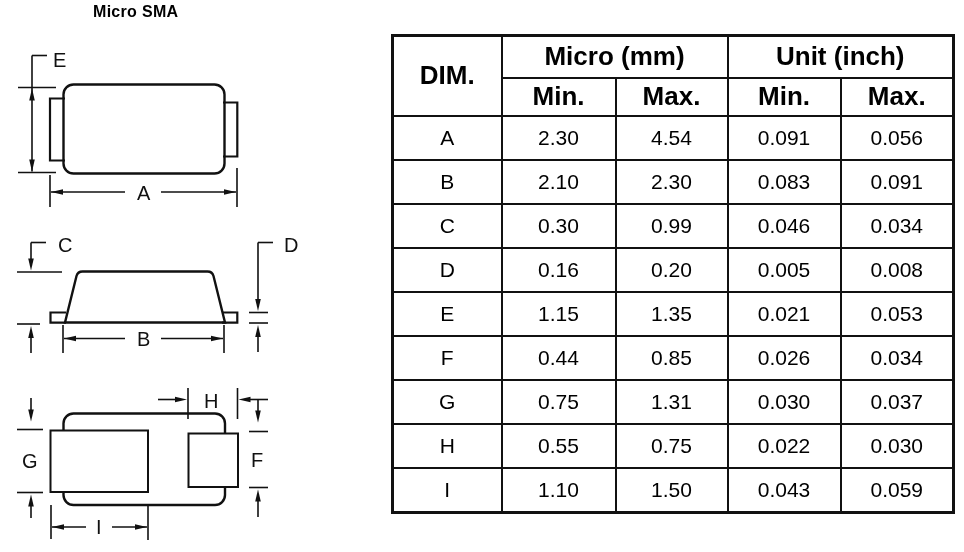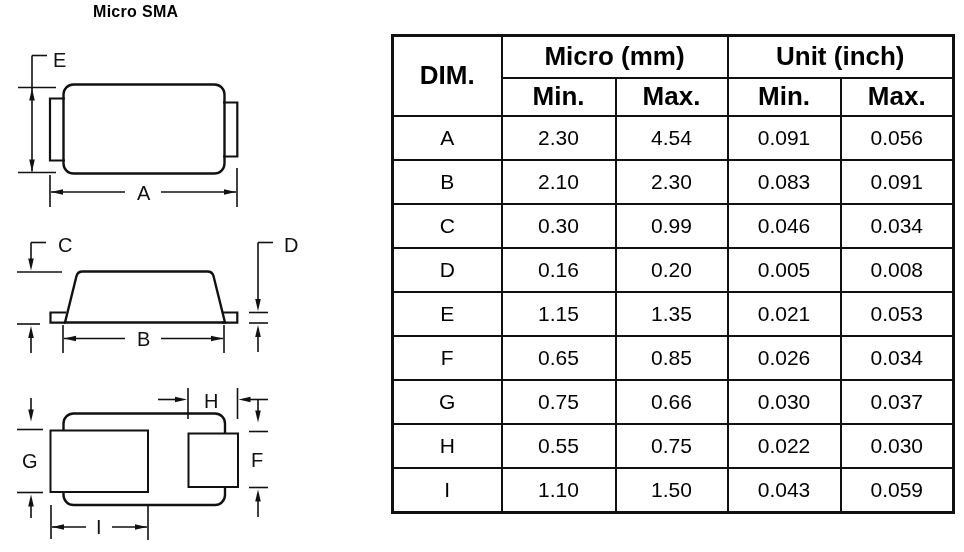--- a/index.html
+++ b/index.html
@@ -226,29 +226,29 @@
       </tr>
       <tr>
         <td>E</td>
         <td>1.15</td>
         <td>1.35</td>
         <td>0.021</td>
         <td>0.053</td>
       </tr>
       <tr>
         <td>F</td>
-        <td>0.65</td>
+        <td>0.44</td>
         <td>0.85</td>
         <td>0.026</td>
         <td>0.034</td>
       </tr>
       <tr>
         <td>G</td>
         <td>0.75</td>
-        <td>0.66</td>
+        <td>1.31</td>
         <td>0.030</td>
         <td>0.037</td>
       </tr>
       <tr>
         <td>H</td>
         <td>0.55</td>
         <td>0.75</td>
         <td>0.022</td>
         <td>0.030</td>
       </tr>

